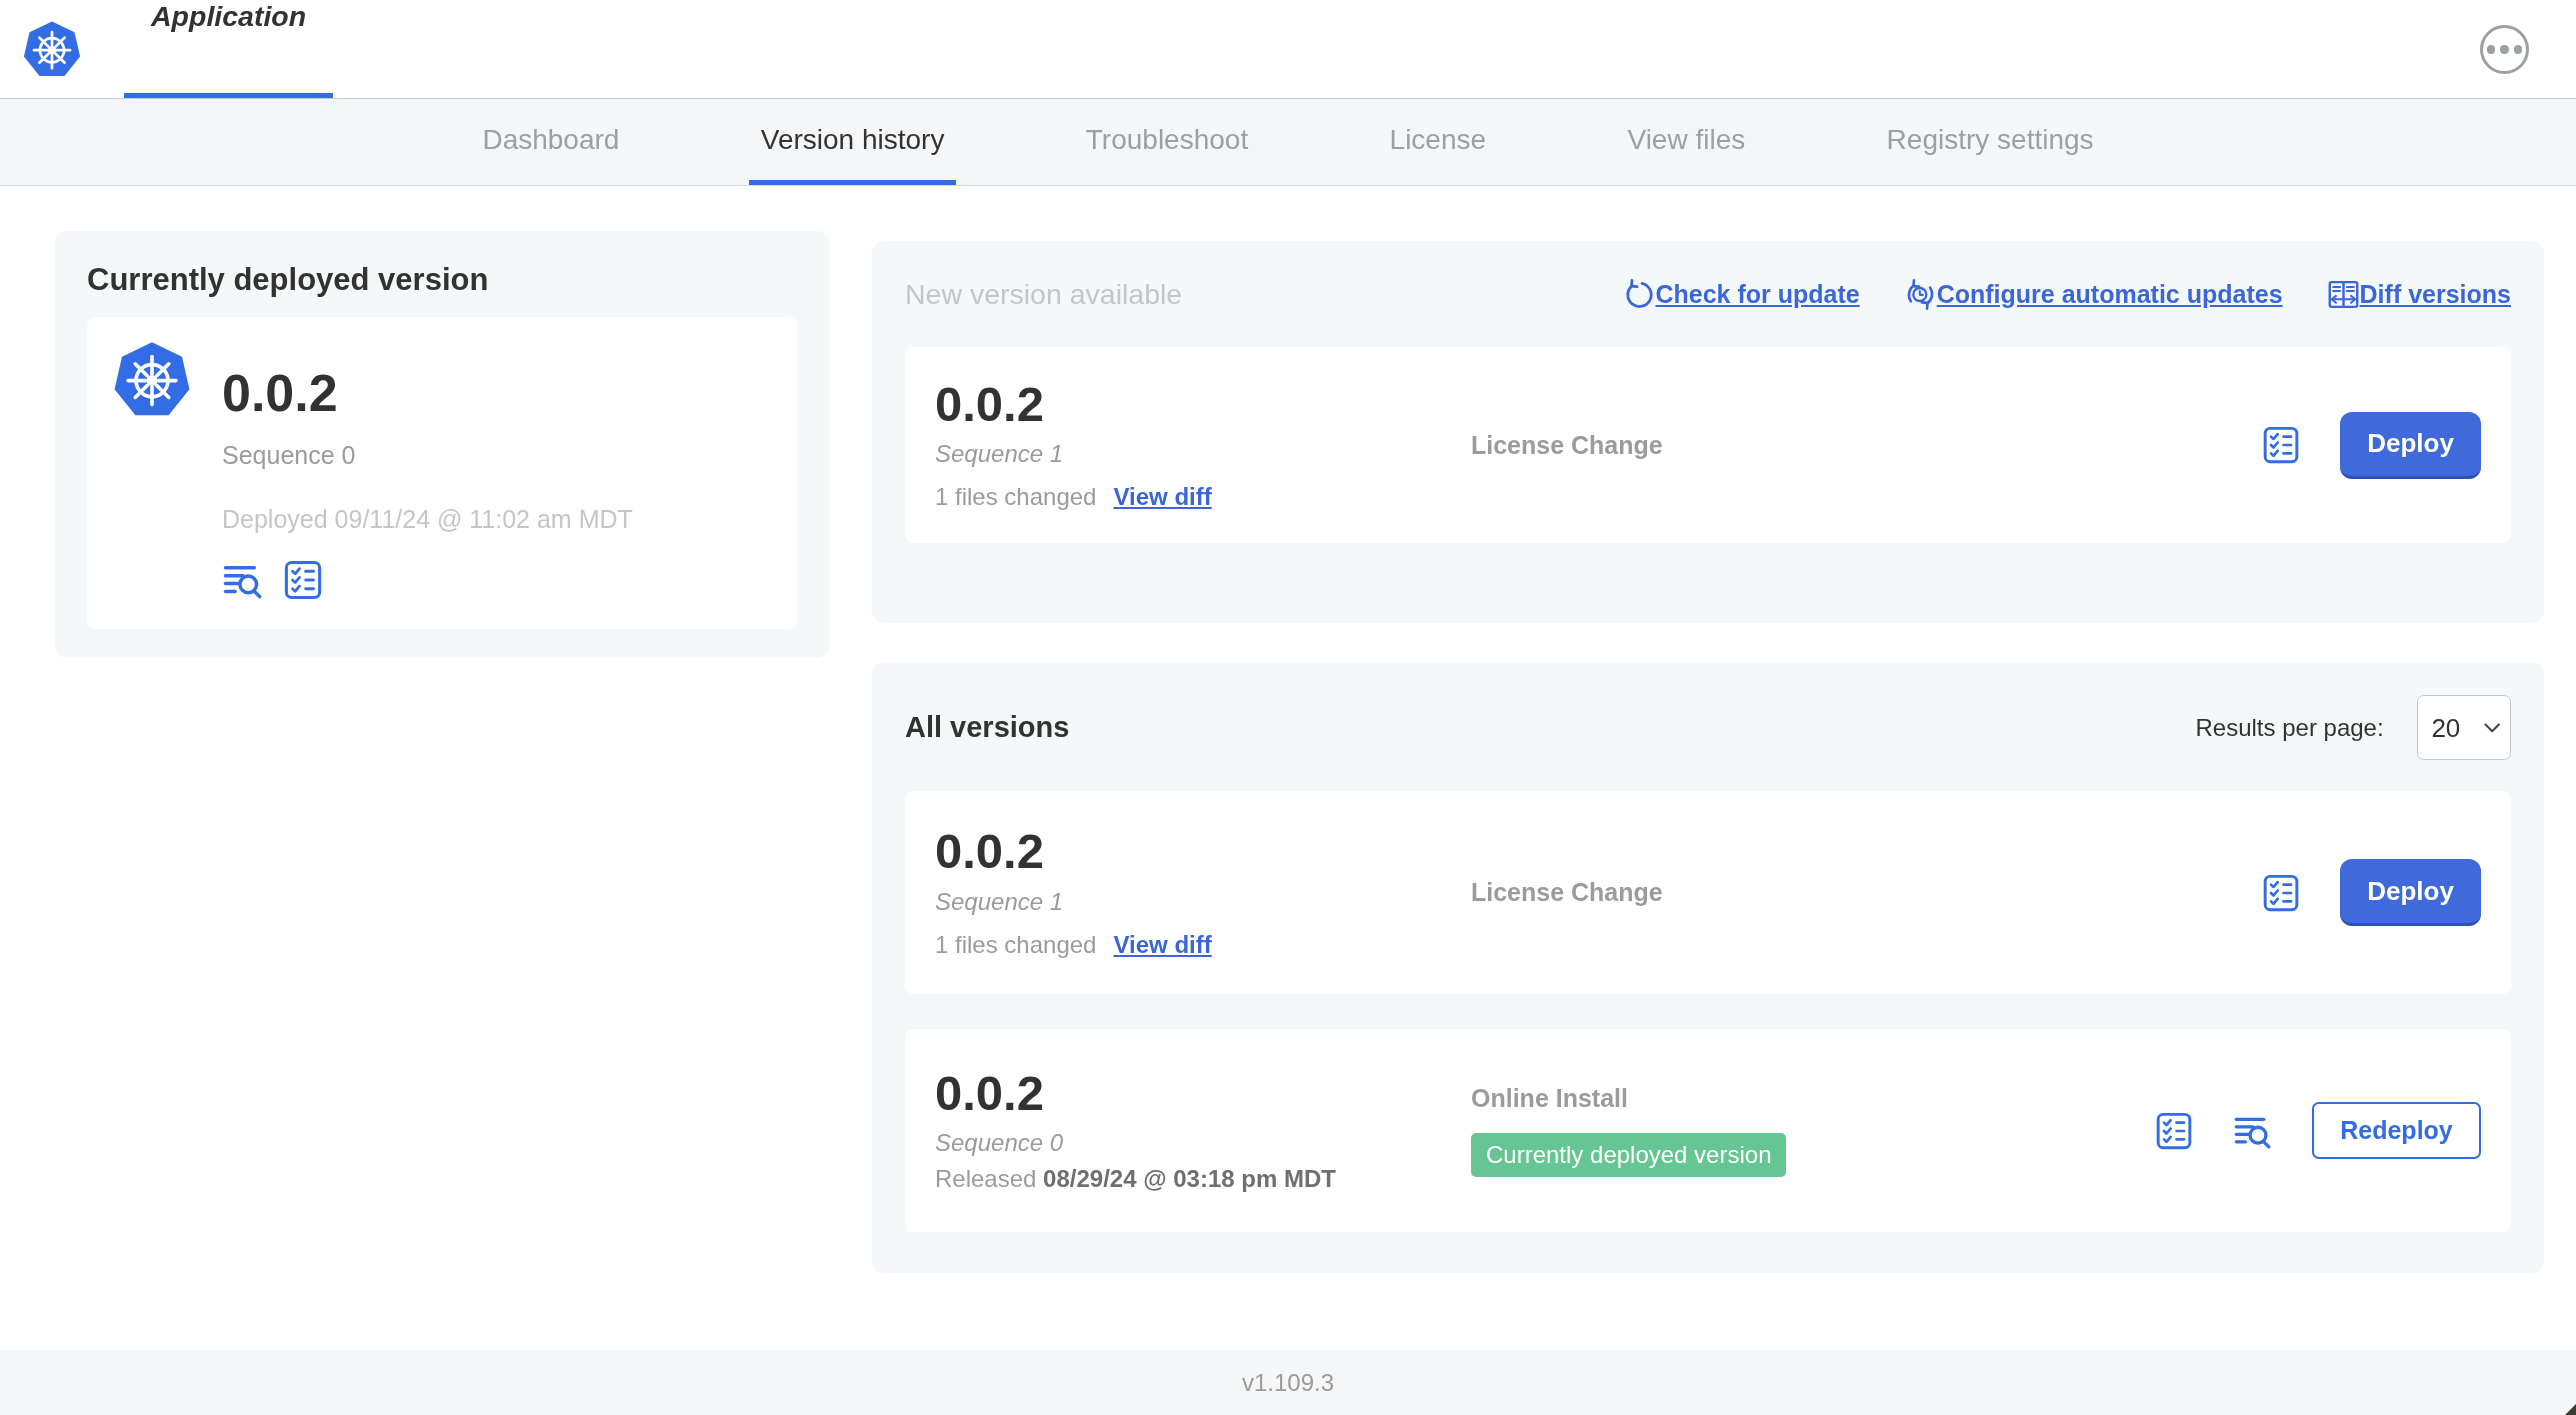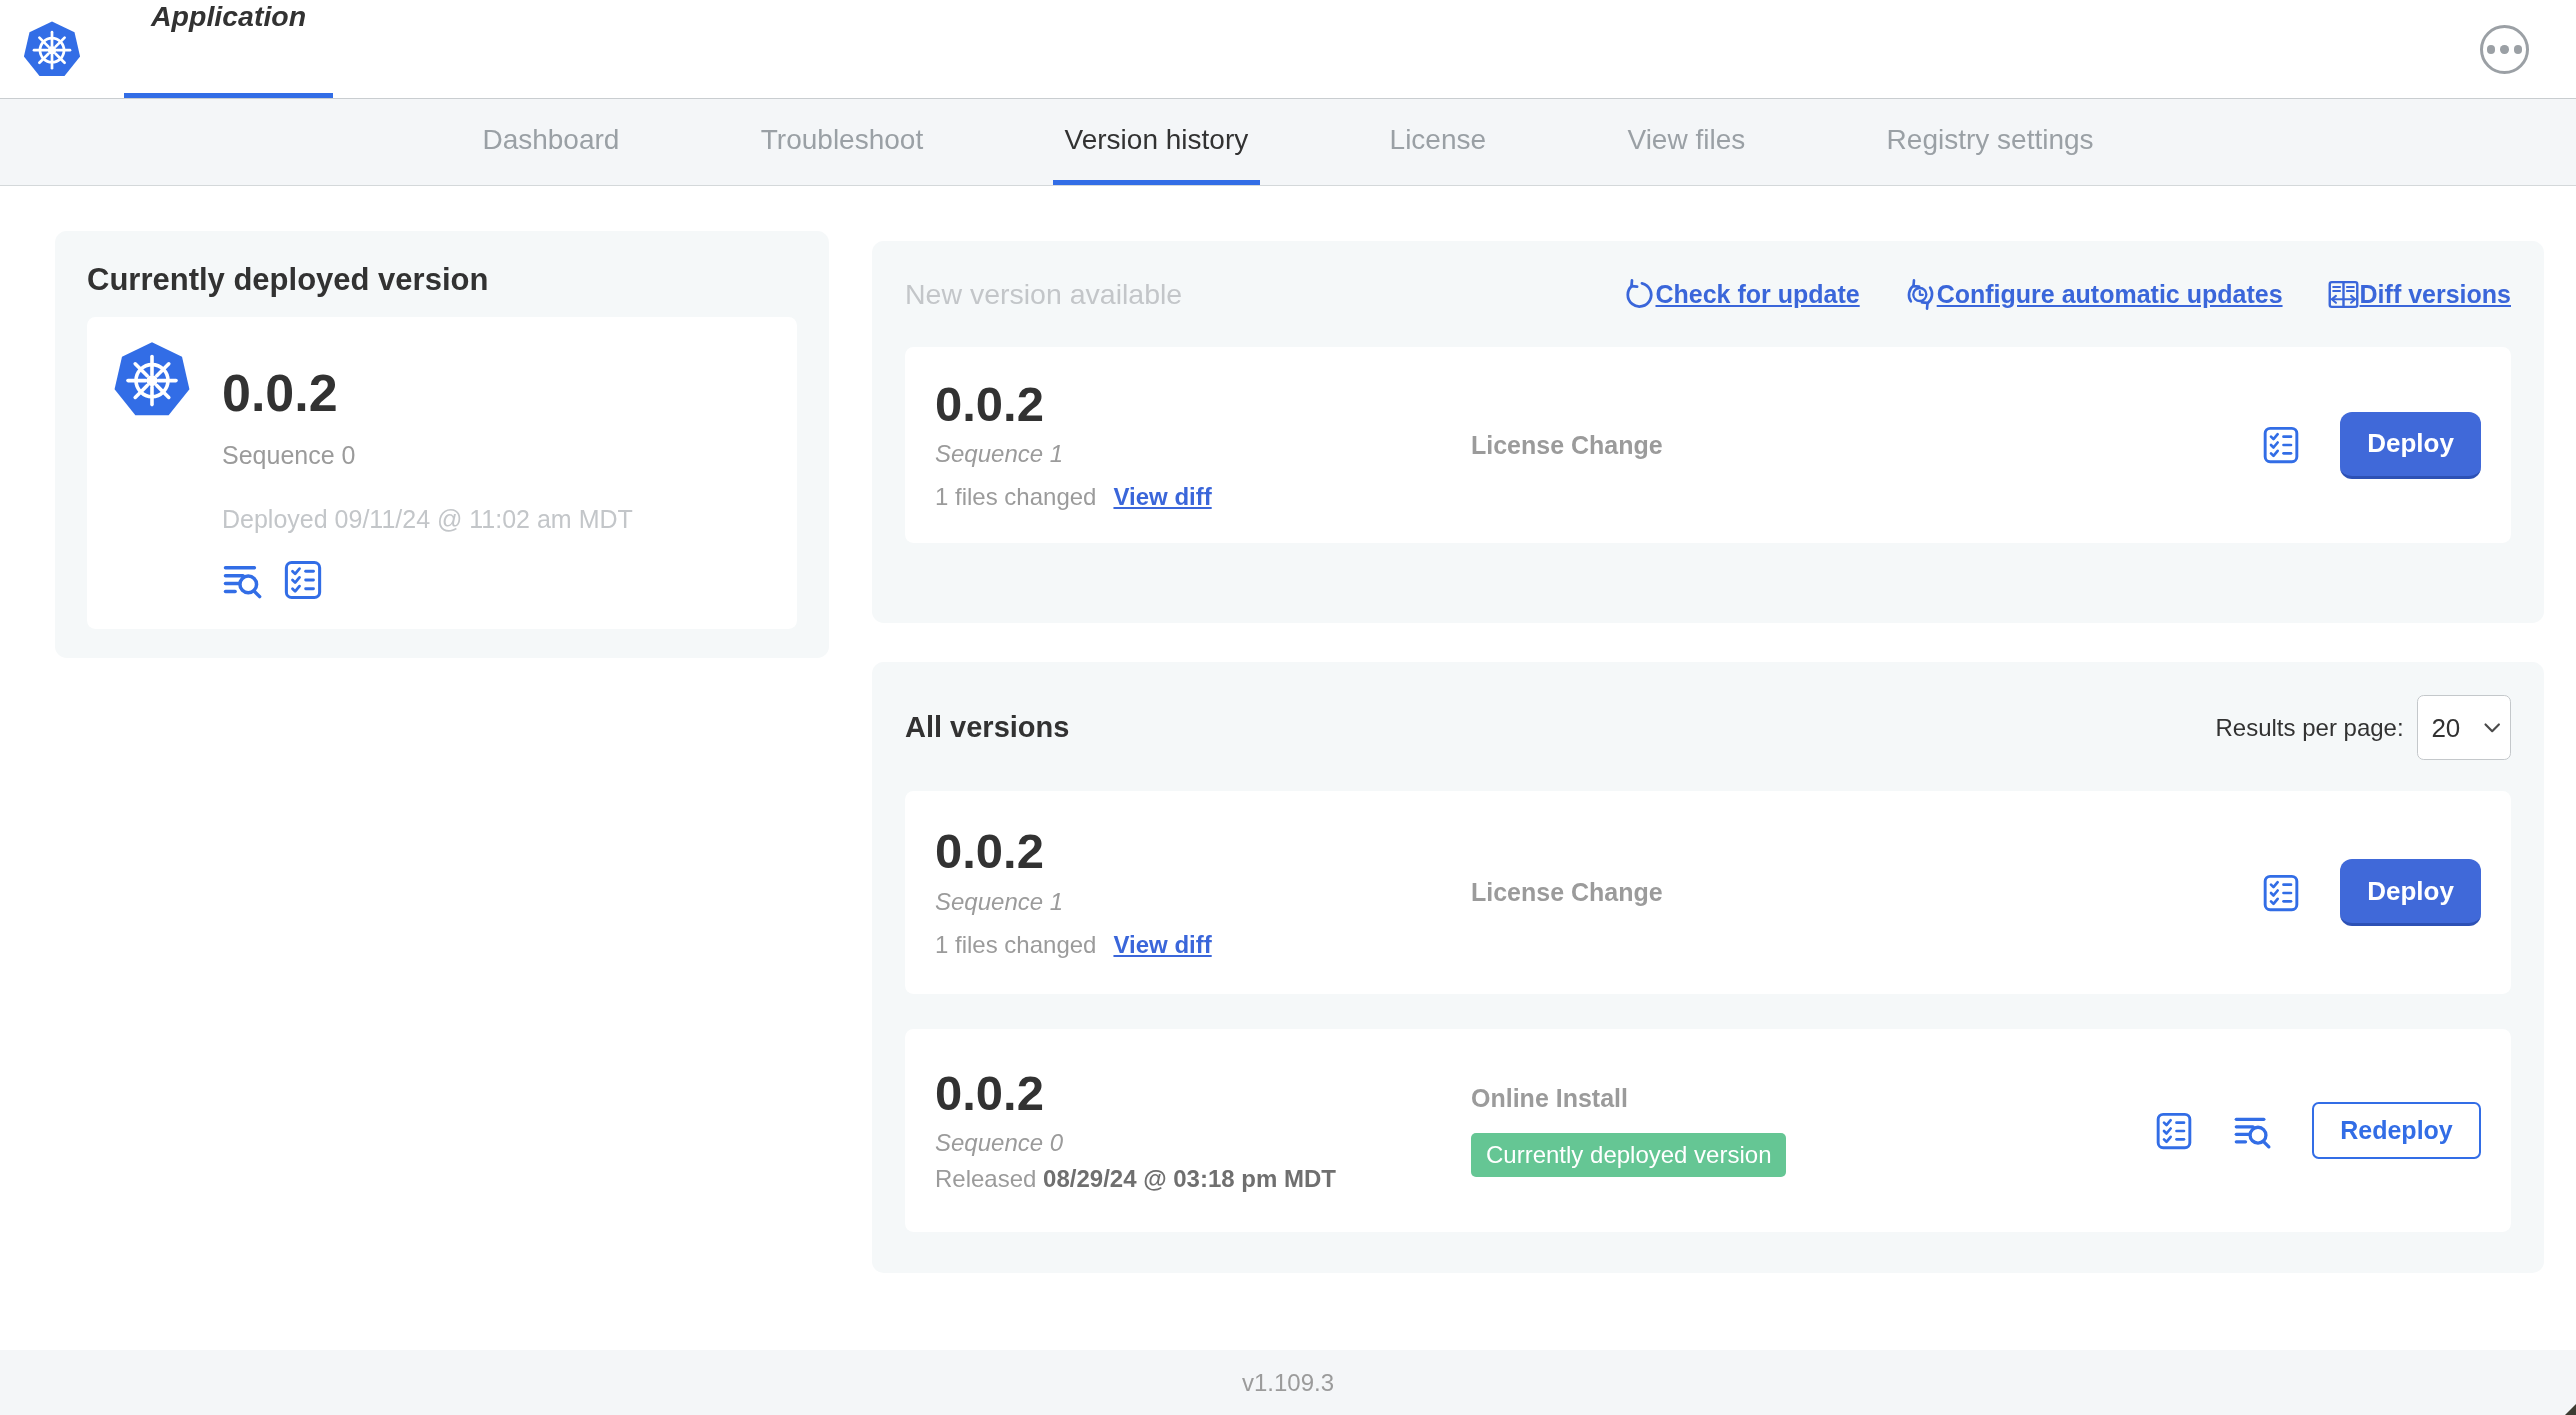--- a/index.html
+++ b/index.html
@@ -64,21 +64,21 @@
   .files-row{display:flex;align-items:baseline;gap:17px;margin-top:15px;font-size:24px;color:var(--text_gray);}
   .viewdiff{color:var(--link_blue);font-weight:600;text-decoration:underline;cursor:pointer;}
   .vcol2{flex:1;font-size:25px;font-weight:600;color:var(--text_gray);}
   .vcol3{display:flex;align-items:center;gap:39px;flex:none;}
   .btn-primary{min-width:141px;height:67px;padding:0 25px;background:var(--button_blue);border:none;border-bottom:3.3px solid var(--button_blue_dark);border-radius:12px;color:#fff;font-size:26px;font-weight:700;font-family:inherit;cursor:pointer;}
   .btn-outline{min-width:169px;height:57px;padding:0 23.4px;background:#fff;border:2.5px solid var(--primary_blue);border-radius:6.7px;color:var(--primary_blue);font-size:25px;font-weight:600;font-family:inherit;cursor:pointer;}
 
   #panel-all{left:872px;top:476px;width:1672px;height:611px;padding:33px;}
   .all-title{font-size:29px;font-weight:700;color:var(--text_dark);}
   .rpp{display:flex;align-items:center;gap:13.4px;font-size:24px;color:var(--text_dark);}
-  .select-wrap{position:relative;}
+  .select-wrap{position:relative;margin-left:20px;}
   .select-wrap select{appearance:none;-webkit-appearance:none;width:94px;height:65px;background:#fff;border:1.7px solid #c4c8cb;border-radius:6.7px;font-size:26px;font-family:inherit;color:var(--text_dark);padding:0 33px 0 13.4px;cursor:pointer;}
   .select-wrap .chev{position:absolute;right:10px;top:27px;pointer-events:none;}
   .rows .vcard{margin-top:0;}
   .rows{margin-top:31px;display:flex;flex-direction:column;gap:35px;}
   .rows .vcard{height:203px;}
   .rel-row{margin-top:8.4px;font-size:24px;color:var(--text_gray);}
   .rel-row b{color:#6f6f6f;font-weight:700;}
   .badge{display:inline-block;margin-top:20px;background:var(--success_green);color:#fff;font-size:24px;font-weight:500;padding:8.4px 15px;border-radius:5px;}
 
   
@@ -115,22 +115,22 @@
     </div>
     <button class="hdr-menu" aria-label="menu">
       <span class="dot"></span>
       <span class="dot"></span>
       <span class="dot"></span>
     </button>
   </header>
 
   <nav class="nav">
     <div class="nav-tab">Dashboard</div>
+    <div class="nav-tab active">Version history</div>
     <div class="nav-tab">Troubleshoot</div>
-    <div class="nav-tab active">Version history</div>
     <div class="nav-tab">License</div>
     <div class="nav-tab">View files</div>
     <div class="nav-tab">Registry settings</div>
   </nav>
 
   <main>
 
     <section class="panel" id="panel-current">
       <h2 class="panel-h">Currently deployed version</h2>
       <div class="cur-card">

